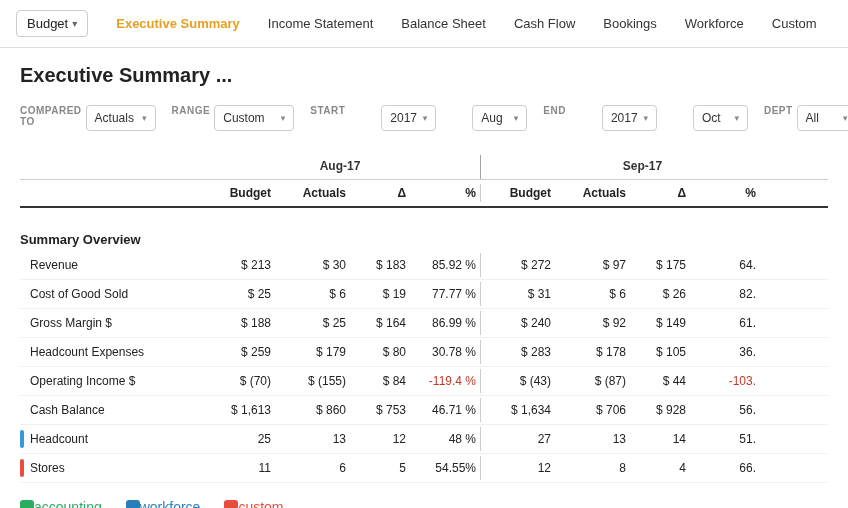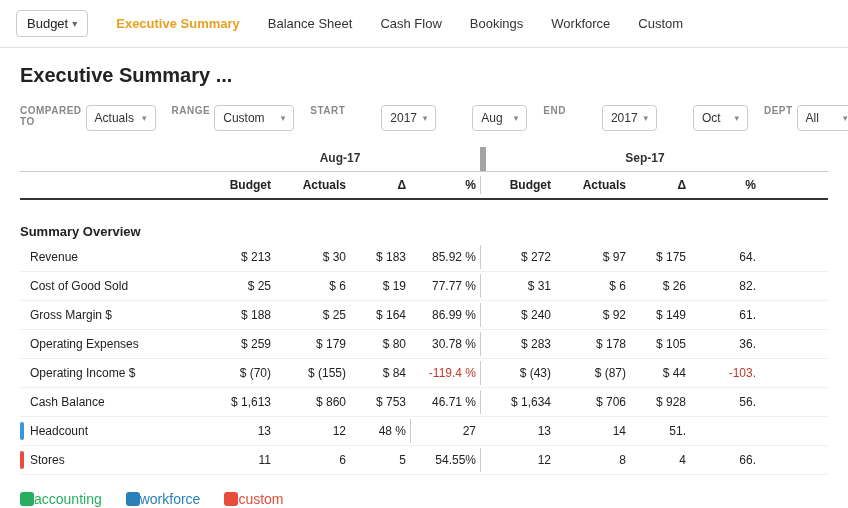--- a/index.html
+++ b/index.html
@@ -20,27 +20,27 @@
     .filters { display: flex; align-items: flex-end; padding: 10px 20px 0; gap: 16px; }
     .filter-group { display: flex; flex-direction: row; gap: 4px; }
     .filter-label { font-size: 10px; font-weight: 600; color: #888; text-transform: uppercase; letter-spacing: 0.5px; }
     .filter-select { display: flex; align-items: center; gap: 4px; border: 1px solid #ccc; border-radius: 4px; padding: 5px 8px; font-size: 12px; color: #333; cursor: pointer; background: #fff; min-width: 70px; }
     .filter-select .chevron { font-size: 9px; color: #888; margin-left: auto; }
     .filter-select-sm { min-width: 55px; margin-left: 32px; }
     .filter-dept { min-width: 60px; }
     .filter-range { min-width: 80px; }
 
     
-    .table-container { padding: 0 20px; margin-top: 16px; overflow-x: hidden; }
+    .table-container { padding: 0 20px; margin-top: 24px; overflow-x: hidden; }
 
     
     .period-header-row { display: grid; grid-template-columns: 180px 75px 75px 60px 70px 75px 75px 60px 70px; border-bottom: 1px solid #ccc; }
     .period-cell { text-align: center; font-size: 12px; font-weight: 600; color: #333; padding: 4px 0 6px; }
     .period-spacer { }
-    .period-sep { border-left: 6px solid #a3a3a3; padding-left: 44px; }
+    .period-sep { border-left: 1px solid #a3a3a3; padding-left: 44px; }
 
     
     .col-header-row { display: grid; grid-template-columns: 180px 75px 75px 60px 70px 75px 75px 60px 70px; border-bottom: 2px solid #333; padding: 4px 0; }
     .col-header { text-align: right; font-size: 12px; font-weight: 700; color: #222; padding: 2px 4px; }
     .col-header-left { text-align: left; }
     .col-header-sep { border-left: 1px solid #ccc; }
 
     
     .section-title { font-size: 13px; font-weight: 700; color: #222; padding: 24px 0 4px; }
     .data-row { display: grid; grid-template-columns: 180px 75px 75px 60px 70px 75px 75px 60px 70px; border-bottom: 1px solid #f0f0f0; align-items: center; }
@@ -66,20 +66,21 @@
   </style>
 </head>
 <body>
 
 <div class="top-nav">
   <div class="budget-dropdown">
     <span>Budget</span>
     <span class="chevron">▾</span>
   </div>
   <a class="nav-item active">Executive Summary</a>
+  <a class="nav-item">Income Statement</a>
   <a class="nav-item">Balance Sheet</a>
   <a class="nav-item">Cash Flow</a>
   <a class="nav-item">Bookings</a>
   <a class="nav-item">Workforce</a>
   <a class="nav-item">Custom</a>
 </div>
 
 <div class="page-header">
   <h1 class="page-title">Executive Summary ...</h1>
 </div>
@@ -202,21 +203,21 @@
       <div class="cell">$ 164</div>
       <div class="cell">86.99 %</div>
       <div class="cell cell-sep">$ 240</div>
       <div class="cell">$ 92</div>
       <div class="cell">$ 149</div>
       <div class="cell">61.</div>
     </div>
       <div class="data-row">
       <div class="row-label">
           <span style="width:4px;height:18px;display:inline-block;"></span>
-          <span>Operating Expenses</span>
+          <span>Headcount Expenses</span>
         </div>
       <div class="cell">$ 259</div>
       <div class="cell">$ 179</div>
       <div class="cell">$ 80</div>
       <div class="cell">30.78 %</div>
       <div class="cell cell-sep">$ 283</div>
       <div class="cell">$ 178</div>
       <div class="cell">$ 105</div>
       <div class="cell">36.</div>
     </div>
@@ -246,20 +247,21 @@
       <div class="cell cell-sep">$ 1,634</div>
       <div class="cell">$ 706</div>
       <div class="cell">$ 928</div>
       <div class="cell">56.</div>
     </div>
       <div class="data-row">
       <div class="row-label">
           <span class="row-indicator blue"></span>
           <span>Headcount</span>
         </div>
+      <div class="cell">25</div>
       <div class="cell">13</div>
       <div class="cell">12</div>
       <div class="cell">48 %</div>
       <div class="cell cell-sep">27</div>
       <div class="cell">13</div>
       <div class="cell">14</div>
       <div class="cell">51.</div>
     </div>
       <div class="data-row">
       <div class="row-label">

